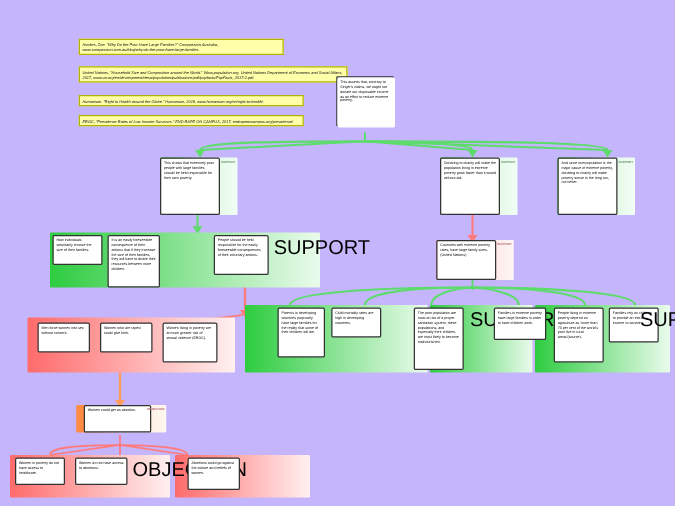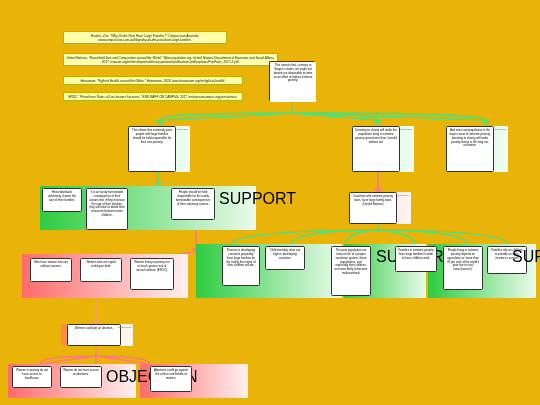--- a/index.html
+++ b/index.html
@@ -6,22 +6,21 @@
   html, body {
     margin: 0; padding: 0;
     width: 540px; height: 405px;
     background: #000000;
     overflow: hidden;
     font-family: "Liberation Sans", sans-serif;
   }
   #canvas {
     position: relative;
     width: 540px; height: 405px;
-    background: #eab308;
-    text-align: center;
+    background: #c4b5fd;
   }
 
   
   .cite {
     position: absolute;
     background: #ffffaa;
     border: 1px solid #b3b300;
     color: #111111;
     font-size: 3.1px;
     line-height: 1.32;

